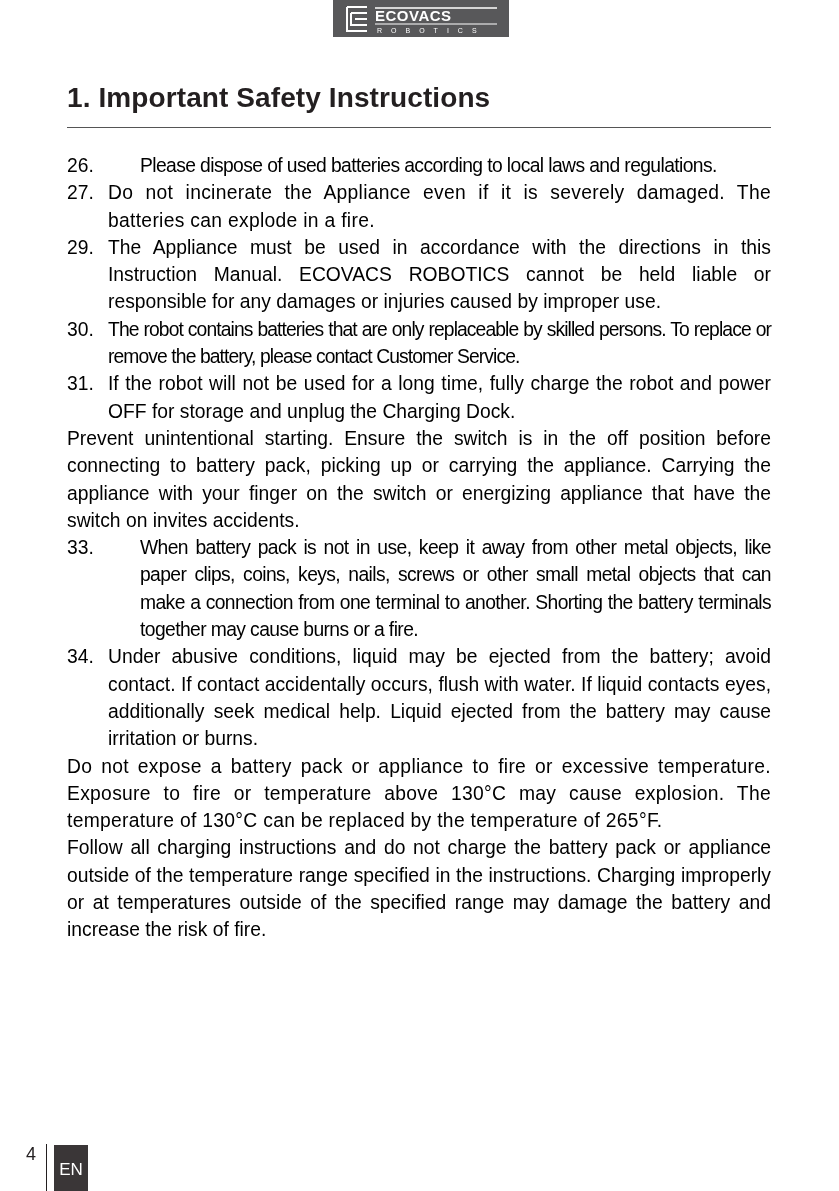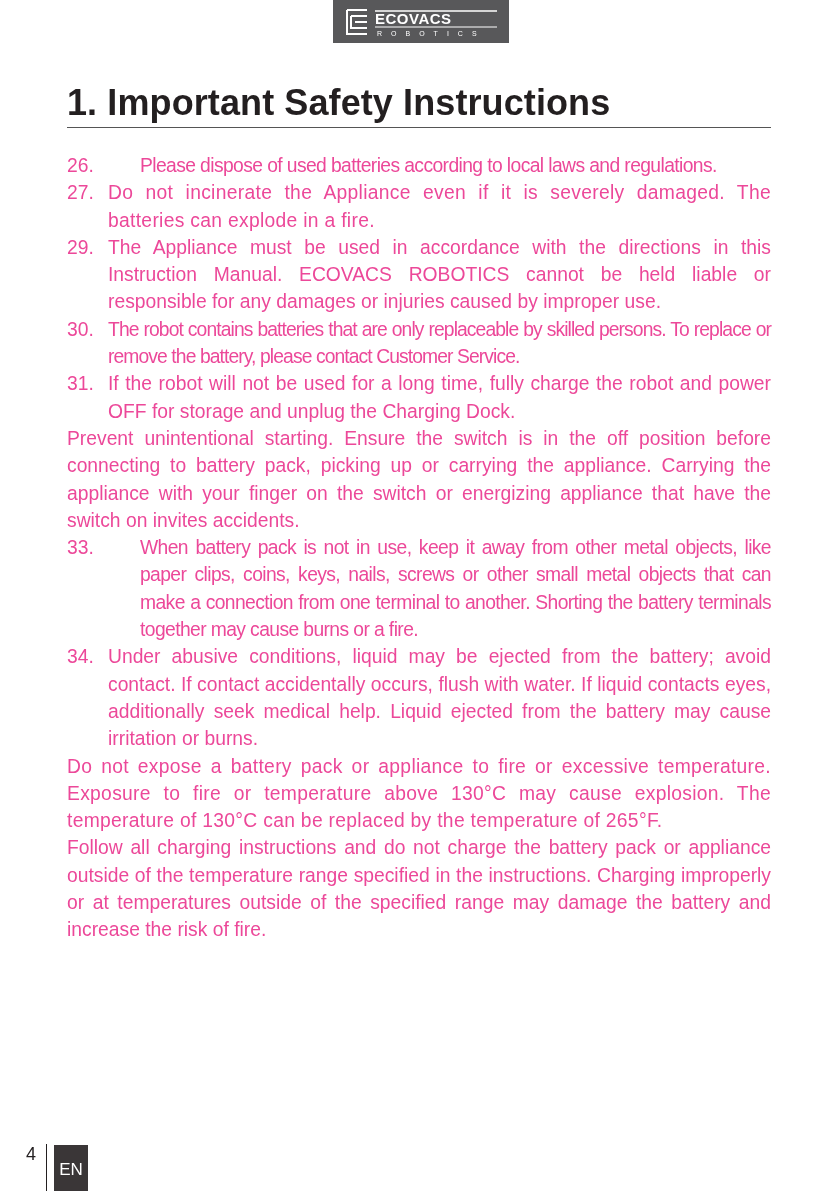--- a/index.html
+++ b/index.html
@@ -1,25 +1,25 @@
 <!DOCTYPE html>
 <html><head>
 <meta charset="utf-8">
 <style>
   html, body { margin: 0; padding: 0; background: #ffffff; }
   body { width: 839px; height: 1191px; position: relative; overflow: hidden;
          font-family: "Liberation Sans", sans-serif; color: #231f20; }
-  .logo { position: absolute; left: 333px; top: 0; width: 176px; height: 43px;
+  .logo { position: absolute; left: 333px; top: 0; width: 176px; height: 37px;
           background: #58585a; display: flex; align-items: center; justify-content: center; }
   .logo svg { display: block; }
-  .title { position: absolute; left: 67px; top: 82px; font-size: 36px; font-weight: bold;
+  .title { position: absolute; left: 67px; top: 82px; font-size: 28px; font-weight: bold;
            color: #231f20; margin: 0; letter-spacing: 0.1px; }
   .rule { position: absolute; left: 67px; top: 127px; width: 704px; height: 1px; background: #555; }
   .list { position: absolute; left: 67px; top: 152px; width: 704px; margin: 0; padding: 0; list-style: none; }
-  .item { display: flex; font-size: 19.3px; line-height: 27.3px; color: #ec4899; }
+  .item { display: flex; font-size: 19.3px; line-height: 27.3px; color: #000000; }
   .item .num { width: 41px; flex: 0 0 41px; }
   .item .txt { flex: 1; text-align: justify; }
   .item.tight .txt { letter-spacing: -0.6px; margin-left: 32px; }
   .item.tighter .txt { letter-spacing: -0.9px; }
   .item.wide .txt { letter-spacing: 0.3px; }
   .footer-num { position: absolute; left: 26px; top: 1144px; font-size: 18px; color: #231f20; }
   .footer-bar { position: absolute; left: 46px; top: 1144px; width: 1px; height: 47px; background: #231f20; }
   .footer-lang { position: absolute; left: 54px; top: 1145px; width: 34px; height: 50px; background: #3a3637;
                  color: #fff; font-size: 17px; display: flex; align-items: center; justify-content: center; }
 </style>

